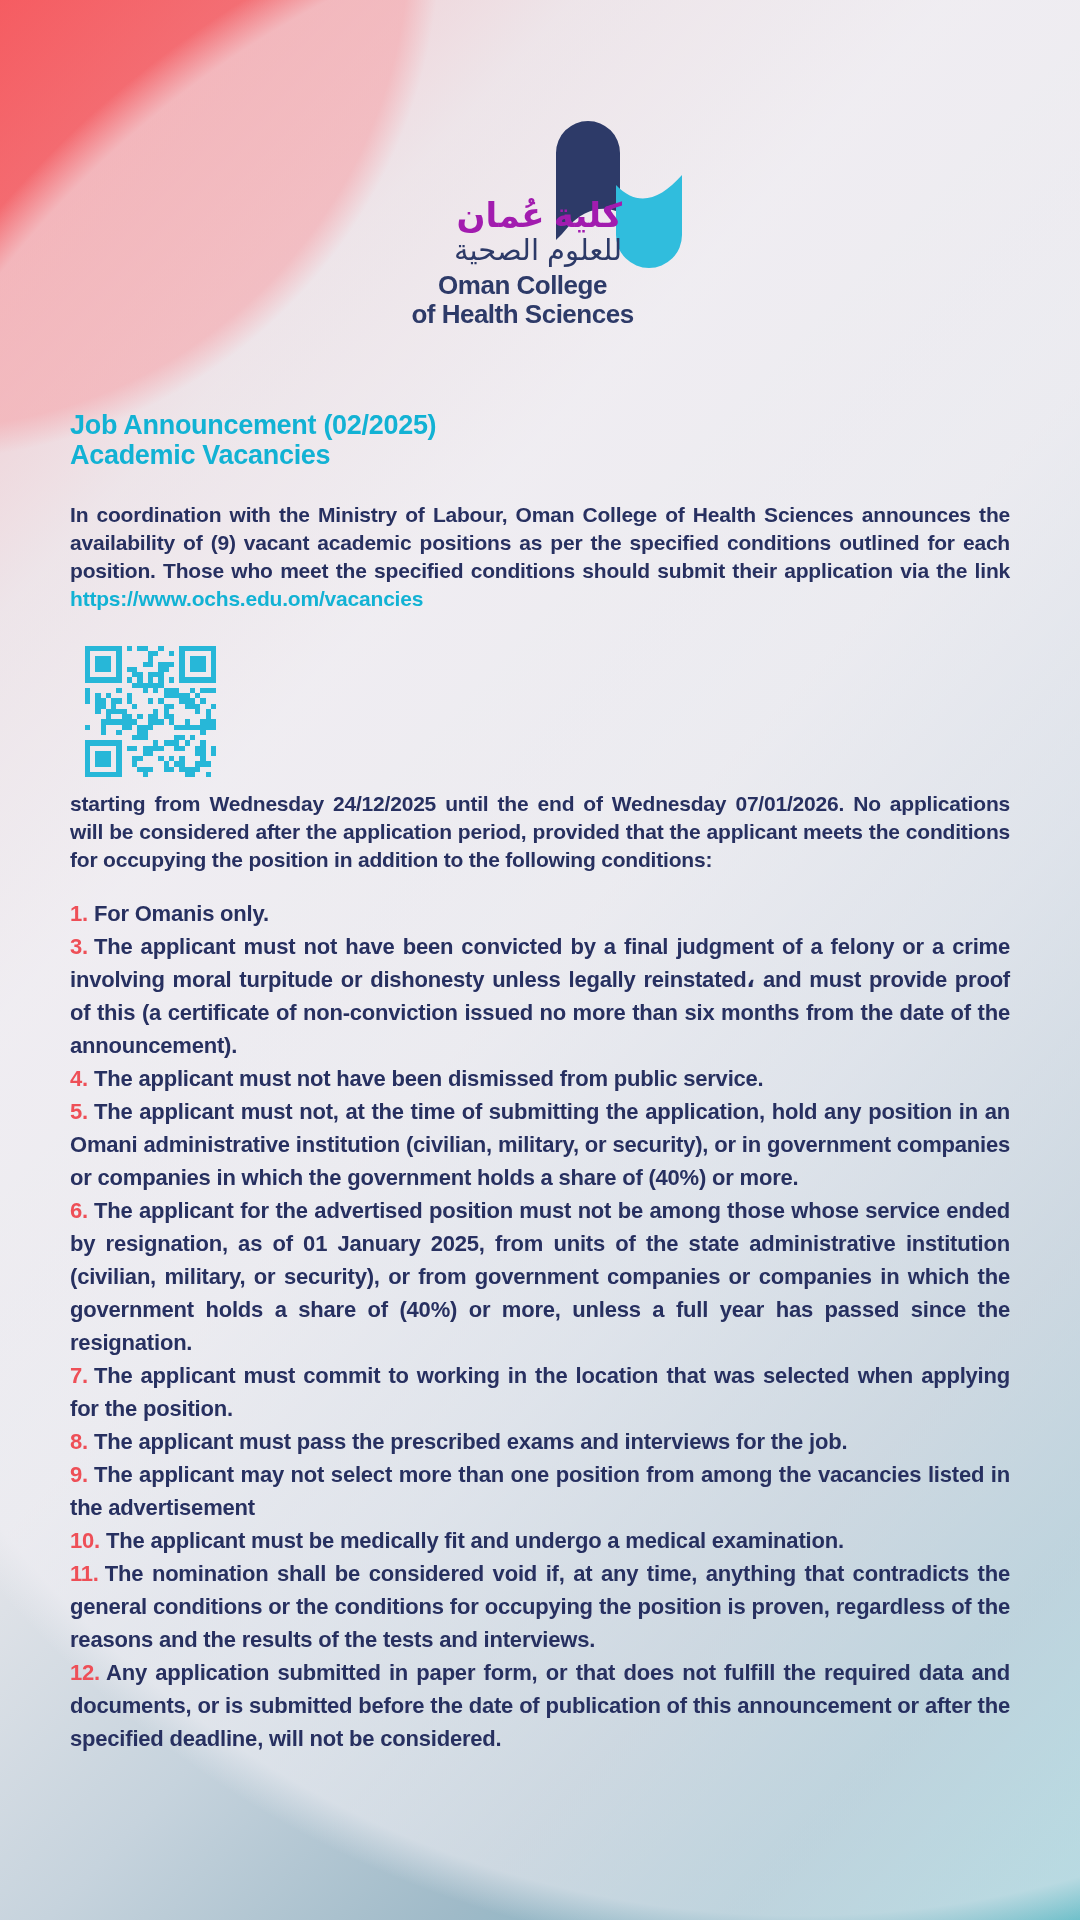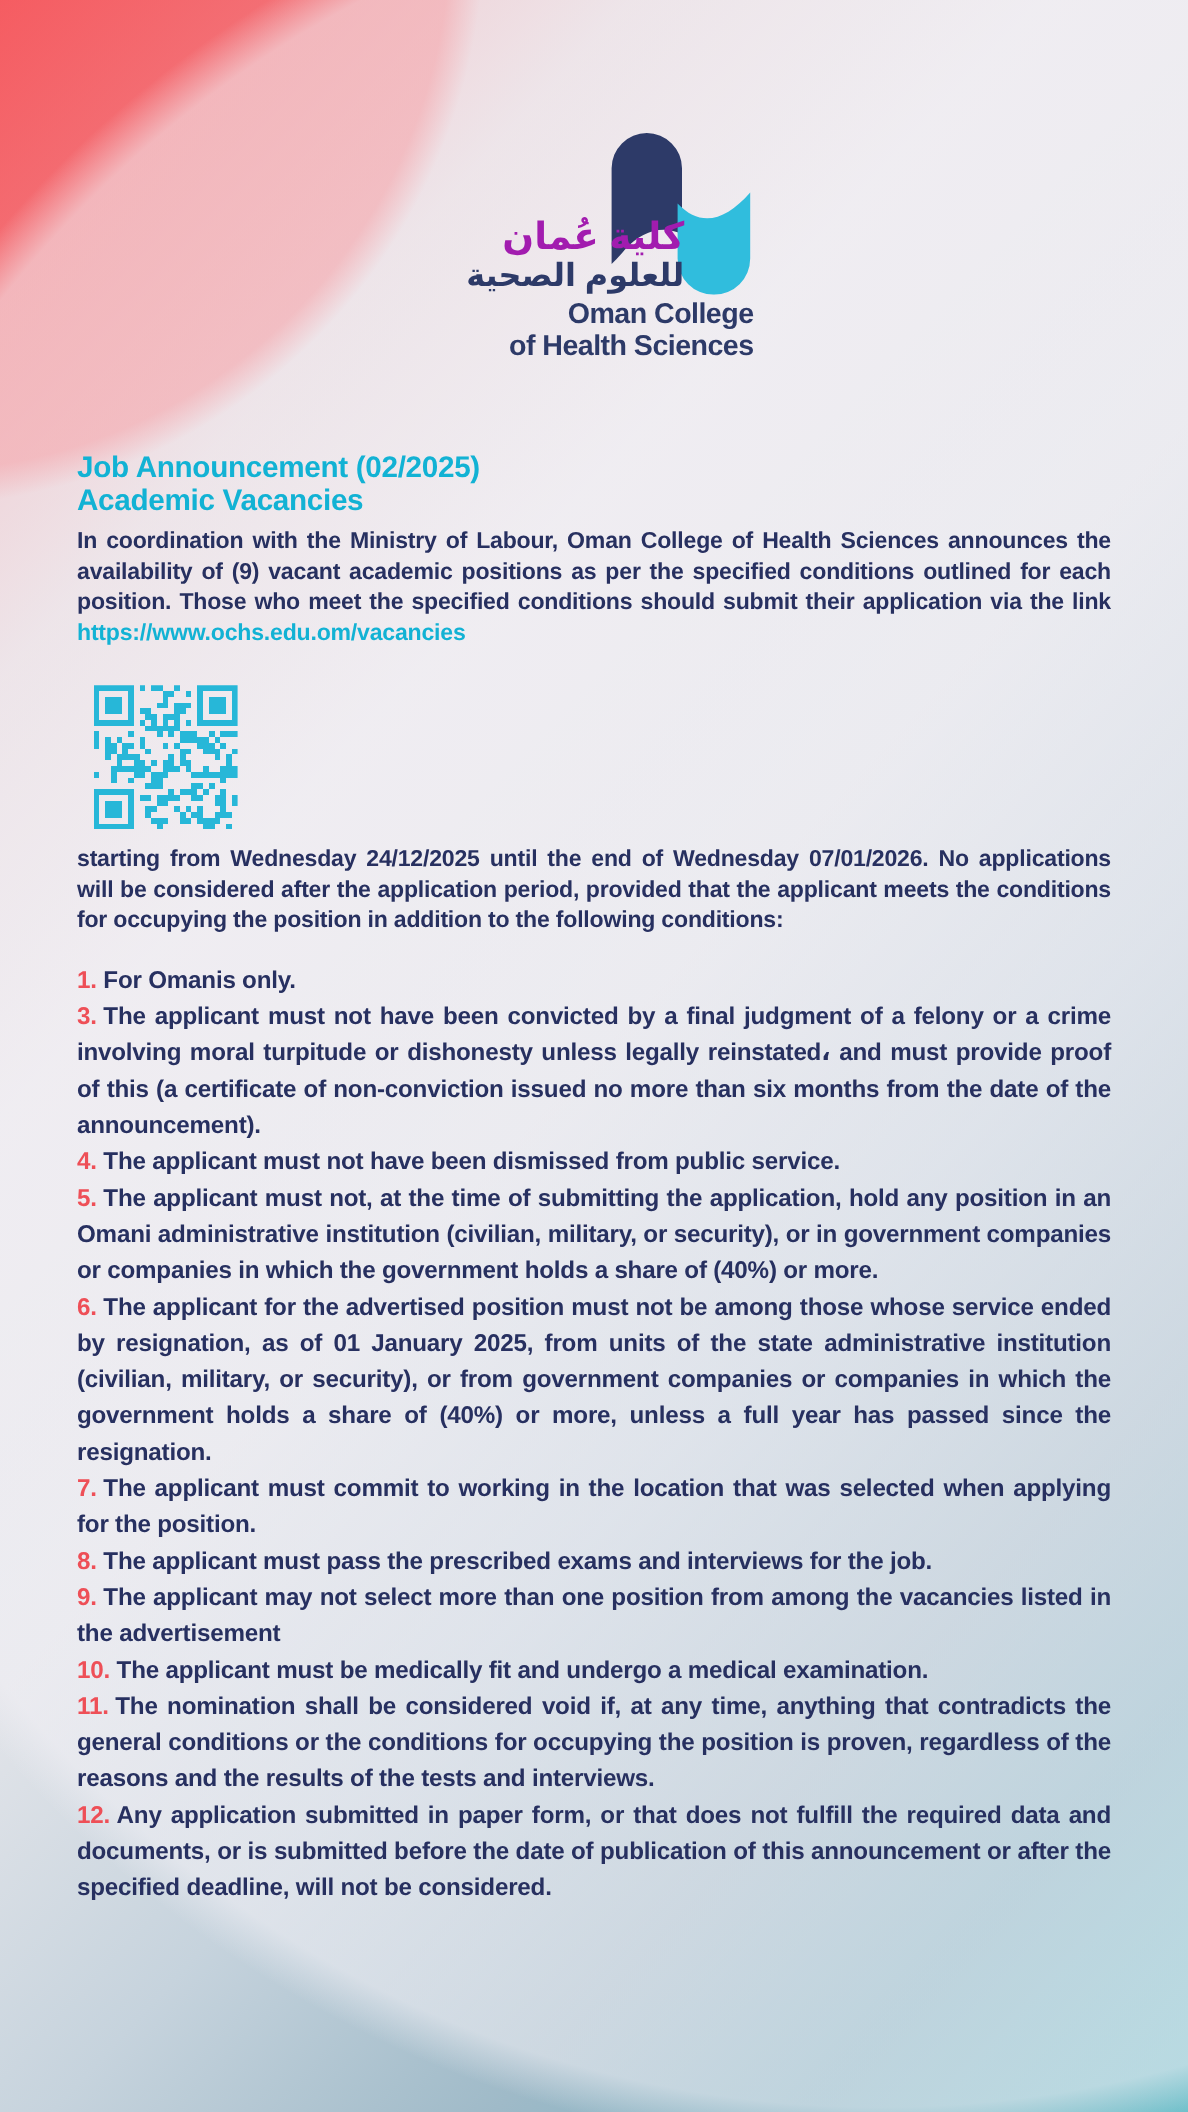--- a/index.html
+++ b/index.html
@@ -10,28 +10,28 @@
       radial-gradient(circle 1058px at 800px 900px, rgba(243,241,246,0.55) 0%, rgba(243,241,246,0.55) 96%, rgba(243,241,246,0) 100%),
       radial-gradient(circle 520px at -80px -60px, rgba(246,86,92,0.65) 0%, rgba(246,86,92,0.65) 94%, rgba(246,86,92,0) 100%),
       linear-gradient(133deg,#f4686c 0%,#eda5aa 10%,#e7d6da 20%,#ebe8ec 33%,#e2e4e9 50%,#c6d3dd 64%,#9fbac8 78%,#7eb0c0 88%,#6fc0ca 100%);
   }
   .canvas{position:absolute;inset:0;}
 
   
   .logo{position:absolute;left:360px;top:95px;width:325px;height:240px;}
   .logo-mark{position:absolute;right:2px;top:18px;width:128px;height:155px;}
   .logo-ar1{position:absolute;right:63px;top:100px;font-size:34px;font-weight:bold;color:#a21caf;direction:rtl;white-space:nowrap;}
-  .logo-ar2{position:absolute;right:63px;top:138px;font-size:29px;font-weight:bold;color:#2d3a68;direction:rtl;white-space:nowrap;}
-  .logo-en{position:absolute;left:0;top:176px;width:100%;text-align:right;color:#2d3a68;font-weight:bold;font-size:26px;line-height:29px;letter-spacing:-0.5px;}
+  .logo-ar2{position:absolute;right:63px;top:138px;font-size:29px;font-weight:normal;color:#2d3a68;direction:rtl;white-space:nowrap;}
+  .logo-en{position:absolute;left:0;top:176px;width:100%;text-align:center;color:#2d3a68;font-weight:bold;font-size:26px;line-height:29px;letter-spacing:-0.5px;}
 
   
   .content{position:absolute;left:70px;top:385px;width:940px;}
   .heading{color:#12b2d4;font-size:27px;font-weight:bold;line-height:30px;letter-spacing:-0.3px;margin-top:25px;}
   .para{color:#273060;font-size:21px;font-weight:bold;line-height:28px;text-align:justify;letter-spacing:-0.2px;}
-  .para-intro{margin-top:8px;}
+  .para-intro{margin-top:31px;}
   .para-period{margin-top:13px;}
   .link{color:#12b2d4;text-decoration:none;font-weight:bold;}
   .qr-wrap{margin:33px 0 0 15px;width:131px;height:131px;}
   .qr-wrap svg{width:131px;height:131px;display:block;shape-rendering:crispEdges;}
 
   .cond-list{margin-top:23px;}
   .cond-item{color:#273060;font-size:22px;line-height:33px;text-align:justify;letter-spacing:-0.2px;font-weight:bold;}
   .cond-num{color:#ee4f57;margin-right:6px;}
 </style>
 </head>

